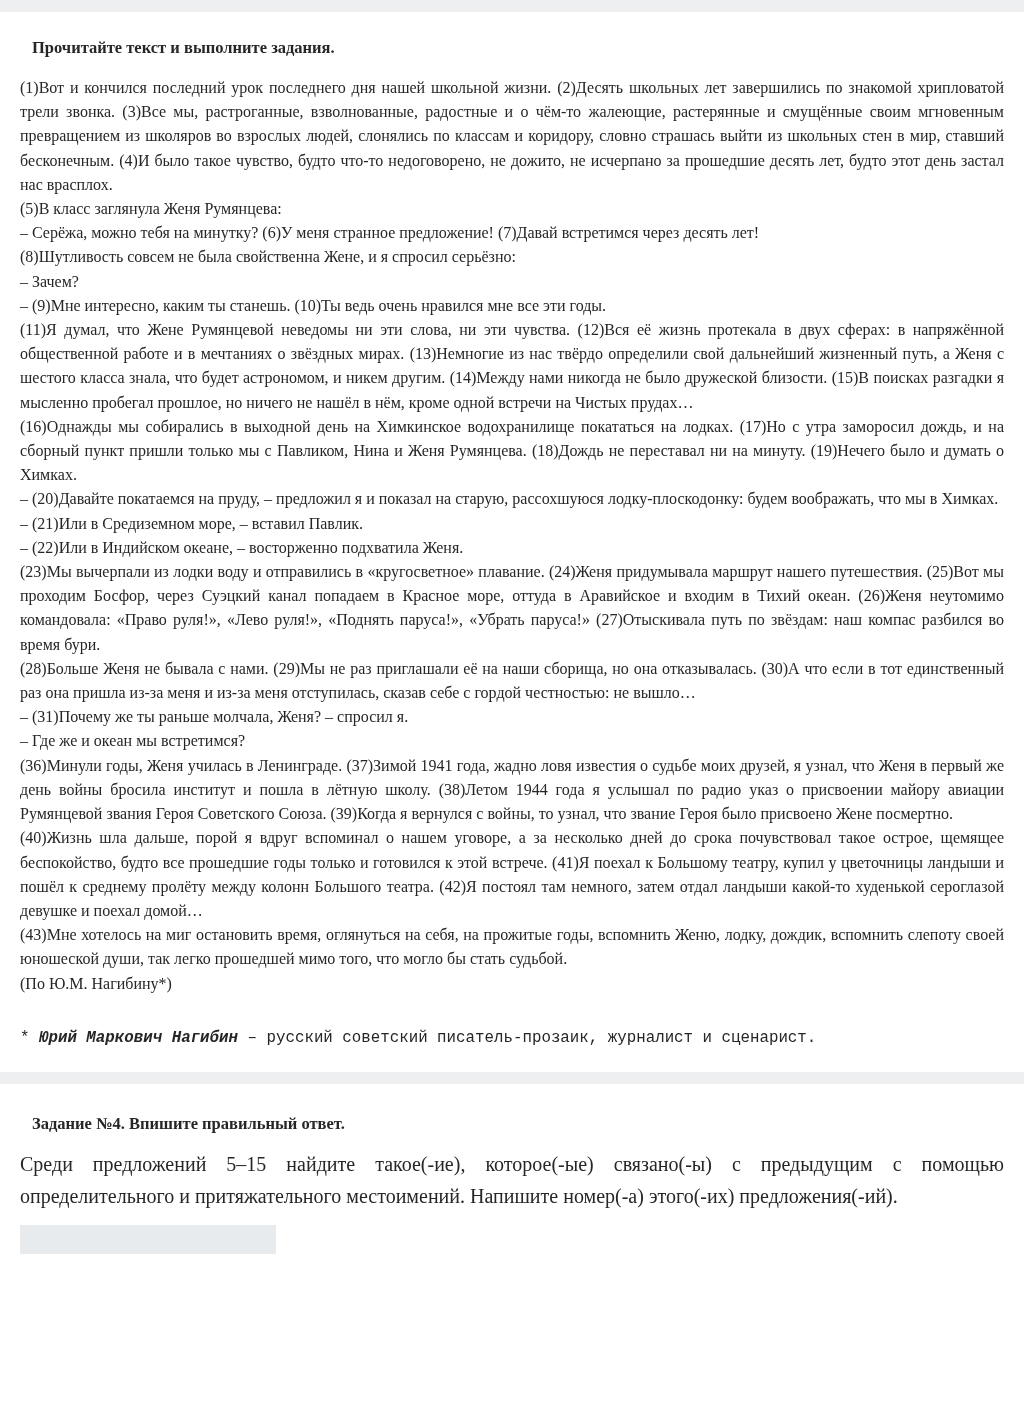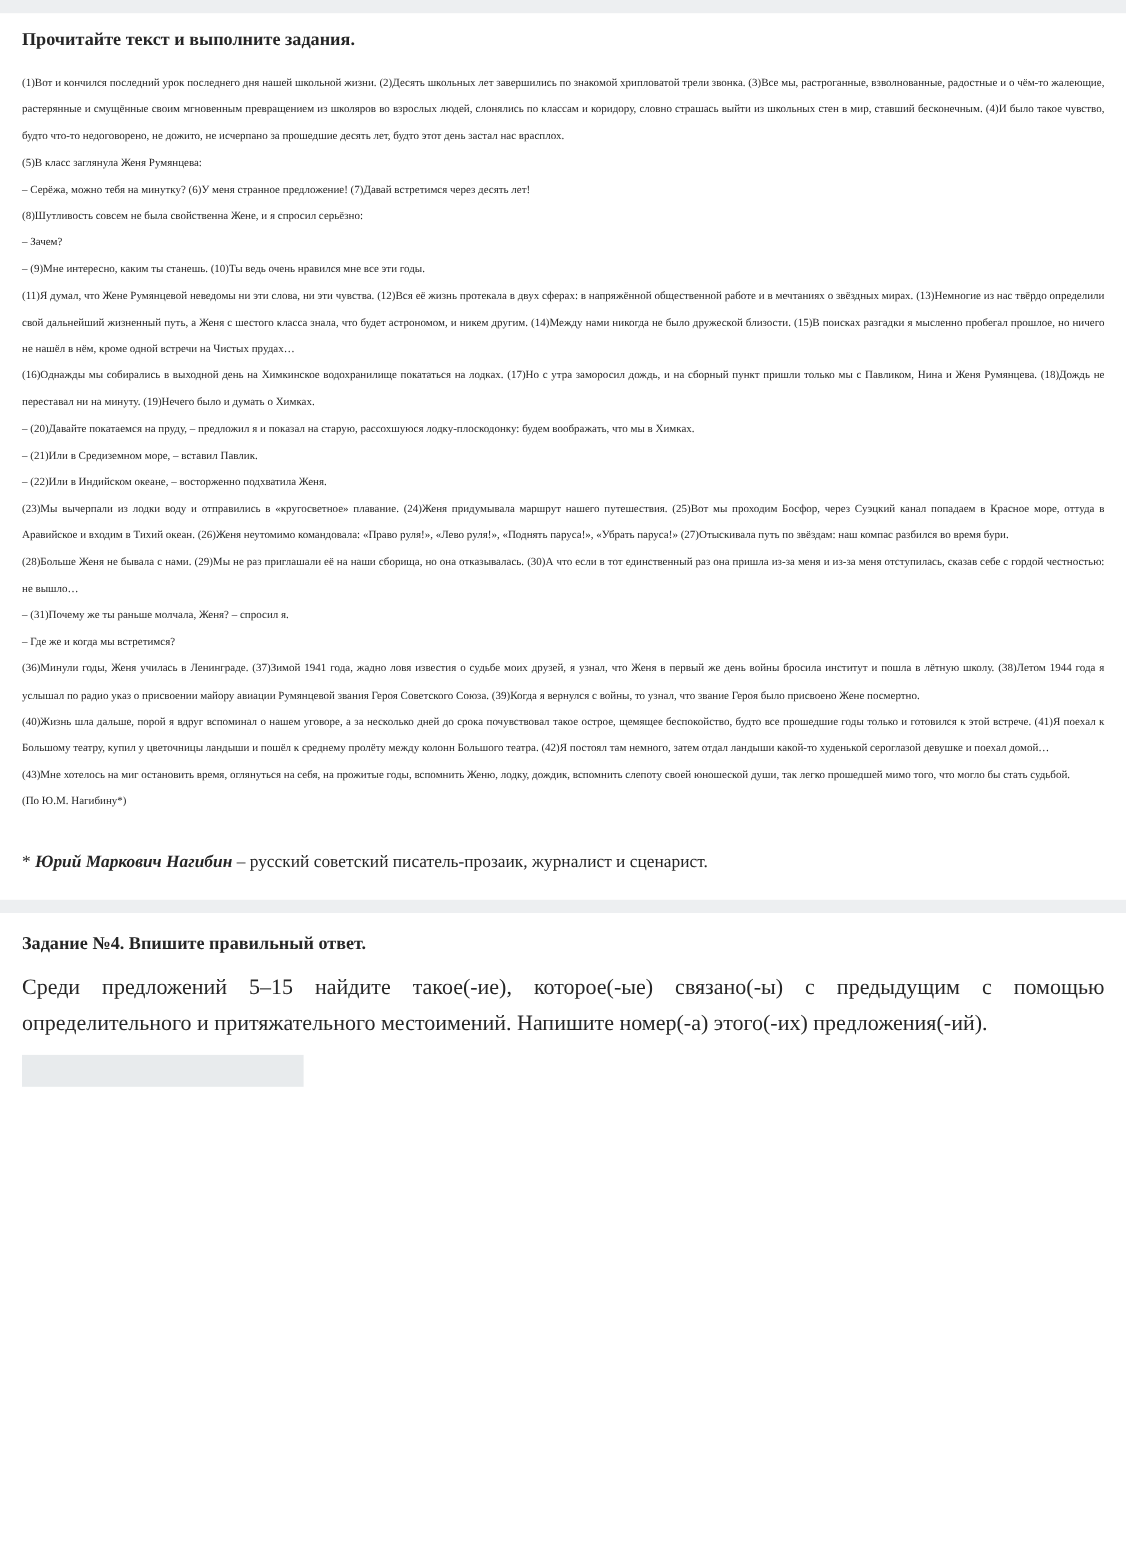--- a/index.html
+++ b/index.html
@@ -13,35 +13,36 @@
   }
   .band {
     height: 12px;
     background: #edeff1;
     width: 1024px;
   }
   .content { padding: 0 20px; }
   .section-heading {
     font-size: 16.5px;
     font-weight: bold;
-    margin: 0;
+    margin: 12px;
     line-height: 20px;
   }
   .reading-heading { padding-top: 14px; }
   .text-body {
     margin-top: 18px;
-    font-size: 10px;
+    font-size: 16px;
     line-height: 24.2px;
     text-align: justify;
   }
   .text-body p { margin: 0; }
   .footnote {
     margin-top: 30px;
     font-size: 15.8px;
     line-height: 24.2px;
+    font-family: Liberation Mono, monospace;
   }
   .footnote .author { font-weight: bold; font-style: italic; }
   .section-divider { margin-top: 22px; }
   .task-heading { padding-top: 18px; }
   .task-prompt {
     margin: 14px 0 4px 0;
     font-size: 20px;
     line-height: 32px;
     text-align: justify;
   }
@@ -76,21 +77,21 @@
     <p>– Зачем?</p>
     <p>– (9)Мне интересно, каким ты станешь. (10)Ты ведь очень нравился мне все эти годы.</p>
     <p>(11)Я думал, что Жене Румянцевой неведомы ни эти слова, ни эти чувства. (12)Вся её жизнь протекала в двух сферах: в напряжённой общественной работе и в мечтаниях о звёздных мирах. (13)Немногие из нас твёрдо определили свой дальнейший жизненный путь, а Женя с шестого класса знала, что будет астрономом, и никем другим. (14)Между нами никогда не было дружеской близости. (15)В поисках разгадки я мысленно пробегал прошлое, но ничего не нашёл в нём, кроме одной встречи на Чистых прудах…</p>
     <p>(16)Однажды мы собирались в выходной день на Химкинское водохранилище покататься на лодках. (17)Но с утра заморосил дождь, и на сборный пункт пришли только мы с Павликом, Нина и Женя Румянцева. (18)Дождь не переставал ни на минуту. (19)Нечего было и думать о Химках.</p>
     <p>– (20)Давайте покатаемся на пруду, – предложил я и показал на старую, рассохшуюся лодку-плоскодонку: будем воображать, что мы в Химках.</p>
     <p>– (21)Или в Средиземном море, – вставил Павлик.</p>
     <p>– (22)Или в Индийском океане, – восторженно подхватила Женя.</p>
     <p>(23)Мы вычерпали из лодки воду и отправились в «кругосветное» плавание. (24)Женя придумывала маршрут нашего путешествия. (25)Вот мы проходим Босфор, через Суэцкий канал попадаем в Красное море, оттуда в Аравийское и входим в Тихий океан. (26)Женя неутомимо командовала: «Право руля!», «Лево руля!», «Поднять паруса!», «Убрать паруса!» (27)Отыскивала путь по звёздам: наш компас разбился во время бури.</p>
     <p>(28)Больше Женя не бывала с нами. (29)Мы не раз приглашали её на наши сборища, но она отказывалась. (30)А что если в тот единственный раз она пришла из-за меня и из-за меня отступилась, сказав себе с гордой честностью: не вышло…</p>
     <p>– (31)Почему же ты раньше молчала, Женя? – спросил я.</p>
-    <p>– Где же и когда мы встретимся?</p>
+    <p>– Где же и океан мы встретимся?</p>
     <p>(36)Минули годы, Женя училась в Ленинграде. (37)Зимой 1941 года, жадно ловя известия о судьбе моих друзей, я узнал, что Женя в первый же день войны бросила институт и пошла в лётную школу. (38)Летом 1944 года я услышал по радио указ о присвоении майору авиации Румянцевой звания Героя Советского Союза. (39)Когда я вернулся с войны, то узнал, что звание Героя было присвоено Жене посмертно.</p>
     <p>(40)Жизнь шла дальше, порой я вдруг вспоминал о нашем уговоре, а за несколько дней до срока почувствовал такое острое, щемящее беспокойство, будто все прошедшие годы только и готовился к этой встрече. (41)Я поехал к Большому театру, купил у цветочницы ландыши и пошёл к среднему пролёту между колонн Большого театра. (42)Я постоял там немного, затем отдал ландыши какой-то худенькой сероглазой девушке и поехал домой…</p>
     <p>(43)Мне хотелось на миг остановить время, оглянуться на себя, на прожитые годы, вспомнить Женю, лодку, дождик, вспомнить слепоту своей юношеской души, так легко прошедшей мимо того, что могло бы стать судьбой.</p>
     <p>(По Ю.М. Нагибину*)</p>
   </div>
 
   <div class="footnote">
     <span>* </span><span class="author">Юрий Маркович Нагибин</span><span> – русский советский писатель-прозаик, журналист и сценарист.</span>
   </div>
 

